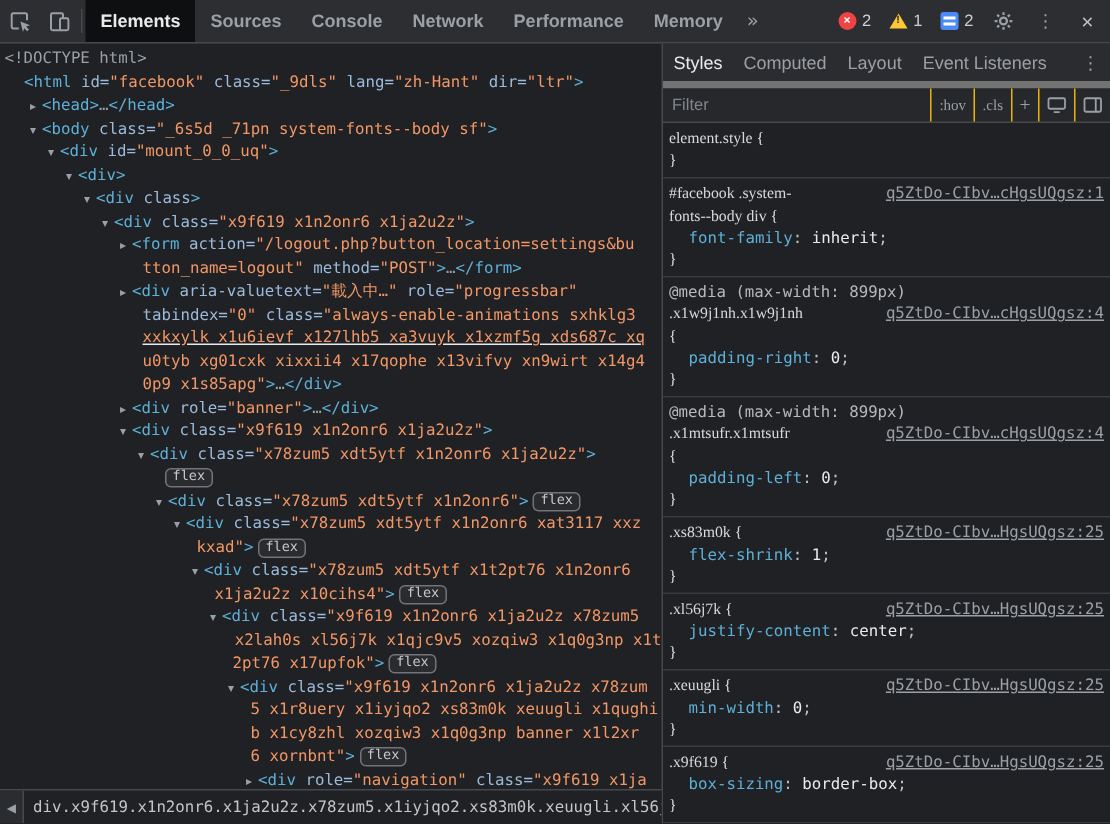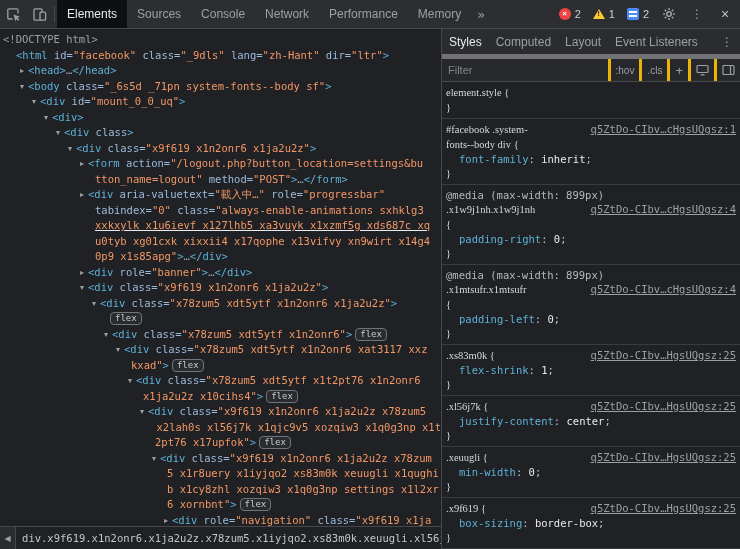--- a/index.html
+++ b/index.html
@@ -11,21 +11,21 @@
   .devtools { width:740px; height:549px; display:flex; flex-direction:column; background:#202124; }
 
   
   .toolbar {
     height:28px; flex:0 0 28px; background:#2d2e31; border-bottom:1px solid #47484c;
     display:flex; align-items:stretch; color:#9aa0a6;
   }
   .tb-btn { display:flex; align-items:center; justify-content:center; width:26px; cursor:pointer; }
   .tb-sep { width:1px; background:#47484c; margin:6px 2px; }
   .tabs { display:flex; }
-  .tab { padding:0 10px; display:flex; align-items:center; font-size:12px; color:#9aa0a6; white-space:nowrap; }
+  .tab { padding:0 10px; display:flex; align-items:center; font-size:12px; color:#9aa0a6; white-space:nowrap;font-weight:bold; }
   .tab.active { background:#0e0f10; color:#e8eaed; }
   .more-tabs { font-size:13px; width:20px; }
   .tb-right { margin-left:auto; display:flex; align-items:center; gap:2px; padding-right:2px; }
   .status { display:flex; align-items:center; gap:4px; padding:0 5px; }
   .count { font-size:11px; color:#ced1d4; }
   .err-icon { width:12px; height:12px; border-radius:50%; background:#ef4444; color:#fff;
               font-size:8px; font-weight:bold; display:flex; align-items:center; justify-content:center; line-height:12px; }
   .warn-icon { width:0; height:0; border-left:6px solid transparent; border-right:6px solid transparent;
                border-bottom:10px solid #fcc934; position:relative; }
   .warn-icon b { position:absolute; left:-2px; top:1px; width:4px; text-align:center;
@@ -67,21 +67,21 @@
                  display:flex; align-items:stretch; color:#9aa0a6; }
   .stabs { display:flex; flex:1; }
   .stab { padding:0 7px; display:flex; align-items:center; font-size:12px; color:#9aa0a6; white-space:nowrap; }
   .stab.active { color:#e8eaed; }
   .filter-row { height:22px; flex:0 0 22px; background:#27282b; border-bottom:1px solid #47484c;
                 display:flex; align-items:center; }
   .filter-input { flex:1; min-width:0; background:transparent; border:none; outline:none; color:#bdc1c6;
                   font-size:11px; padding:0 6px; font-family:"Liberation Sans", sans-serif; }
   .filter-input::placeholder { color:#80868b; }
   .frbtn { font-size:10px; color:#9aa0a6; padding:0 5px; height:100%; display:flex; align-items:center;
-           border-left:3px solid #eab308; cursor:pointer; white-space:nowrap; }
+           border-left:1px solid #eab308; cursor:pointer; white-space:nowrap;font-family:Liberation Serif, serif; }
   .frbtn.plus { font-size:13px; }
   .rules { flex:1; overflow:hidden; font-family:"DejaVu Sans Mono", monospace; font-size:10.5px; }
   .rule-sec { border-bottom:1px solid #3a3b3e; padding:3px 4px; }
   .rrow { line-height:14px; white-space:pre; overflow:hidden; }
   .rrow.prop { padding-left:13px; cursor:text; }
   .slink { float:right; color:#9aa0a6; text-decoration:underline; cursor:pointer;margin-left:44px; }
   .sel { color:#d7d9dd;font-family:Liberation Serif, serif; }
   .media { color:#b6b9bc; }
   .pname { color:#5db0d7; }
   .pval { color:#e8eaed; }
@@ -177,21 +177,21 @@
           <div class="tree-line" style="padding-left: 112px;"><span class="arrow" style="left: 101px;">▾</span><span class="tk-t">&lt;div</span><span class="tk-a"> class=</span><span class="tk-v">"x78zum5 xdt5ytf x1n2onr6"</span><span class="tk-t">&gt;</span><span class="badge-flex">flex</span></div>
           <div class="tree-line" style="padding-left: 124px;"><span class="arrow" style="left: 113px;">▾</span><span class="tk-t">&lt;div</span><span class="tk-a"> class=</span><span class="tk-v">"x78zum5 xdt5ytf x1n2onr6 xat3117 xxz</span></div>
           <div class="tree-line" style="padding-left: 131px;"><span class="tk-v">kxad"</span><span class="tk-t">&gt;</span><span class="badge-flex">flex</span></div>
           <div class="tree-line" style="padding-left: 136px;"><span class="arrow" style="left: 125px;">▾</span><span class="tk-t">&lt;div</span><span class="tk-a"> class=</span><span class="tk-v">"x78zum5 xdt5ytf x1t2pt76 x1n2onr6</span></div>
           <div class="tree-line" style="padding-left: 143px;"><span class="tk-v">x1ja2u2z x10cihs4"</span><span class="tk-t">&gt;</span><span class="badge-flex">flex</span></div>
           <div class="tree-line" style="padding-left: 148px;"><span class="arrow" style="left: 137px;">▾</span><span class="tk-t">&lt;div</span><span class="tk-a"> class=</span><span class="tk-v">"x9f619 x1n2onr6 x1ja2u2z x78zum5</span></div>
           <div class="tree-line" style="padding-left: 155px; text-align: right;"><span class="tk-v">x2lah0s xl56j7k x1qjc9v5 xozqiw3 x1q0g3np x1t</span></div>
           <div class="tree-line" style="padding-left: 155px;"><span class="tk-v">2pt76 x17upfok"</span><span class="tk-t">&gt;</span><span class="badge-flex">flex</span></div>
           <div class="tree-line" style="padding-left: 160px;"><span class="arrow" style="left: 149px;">▾</span><span class="tk-t">&lt;div</span><span class="tk-a"> class=</span><span class="tk-v">"x9f619 x1n2onr6 x1ja2u2z x78zum</span></div>
           <div class="tree-line" style="padding-left: 167px;"><span class="tk-v">5 x1r8uery x1iyjqo2 xs83m0k xeuugli x1qughi</span></div>
-          <div class="tree-line" style="padding-left: 167px;"><span class="tk-v">b x1cy8zhl xozqiw3 x1q0g3np settings x1l2xr</span></div>
+          <div class="tree-line" style="padding-left: 167px;"><span class="tk-v">b x1cy8zhl xozqiw3 x1q0g3np banner x1l2xr</span></div>
           <div class="tree-line" style="padding-left: 167px;"><span class="tk-v">6 xornbnt"</span><span class="tk-t">&gt;</span><span class="badge-flex">flex</span></div>
           <div class="tree-line" style="padding-left: 172px;"><span class="arrow" style="left: 161px;">▸</span><span class="tk-t">&lt;div</span><span class="tk-a"> role=</span><span class="tk-v">"navigation"</span><span class="tk-a"> class=</span><span class="tk-v">"x9f619 x1ja</span></div>
         </div>
       <footer class="crumbs">
         <div class="crumb-scroll">
           <span class="glyph">◀</span>
         </div>
         <span class="crumb">div.x9f619.x1n2onr6.x1ja2u2z.x78zum5.x1iyjqo2.xs83m0k.xeuugli.xl56j7k.x1qjc9v5</span>
       </footer>
     </section>

